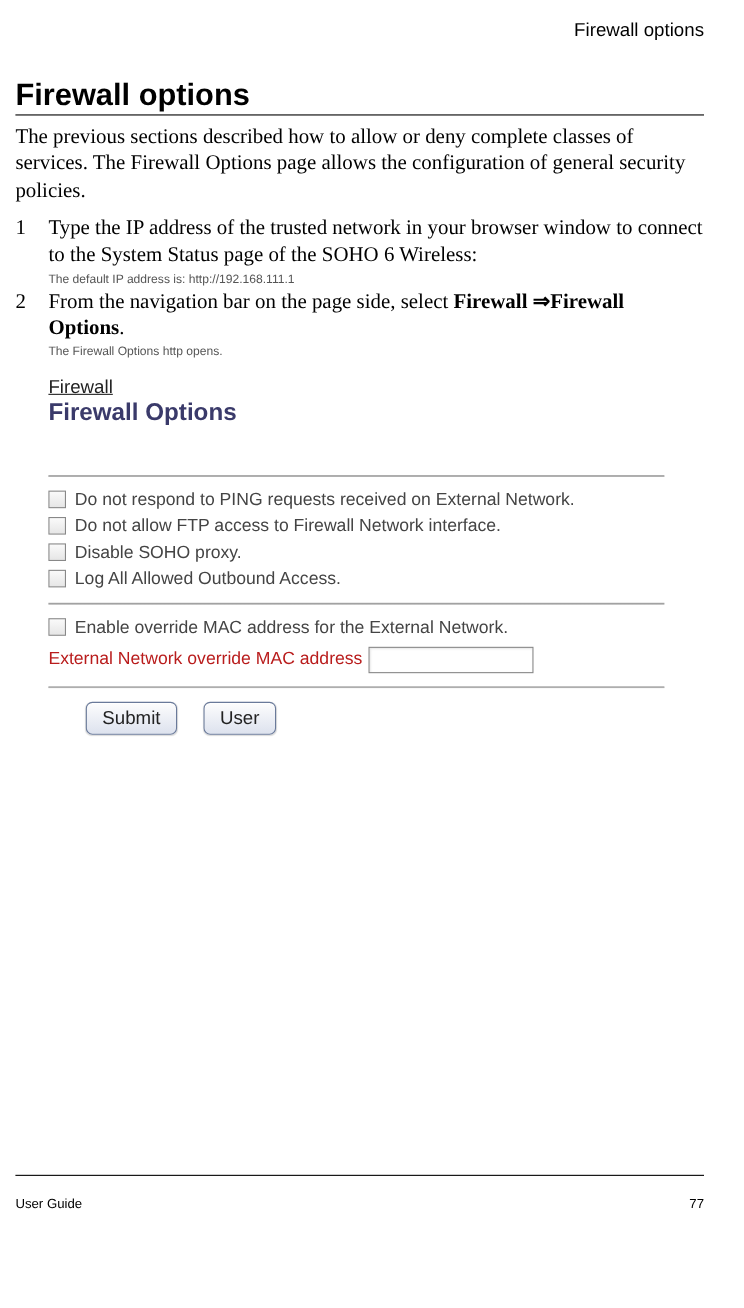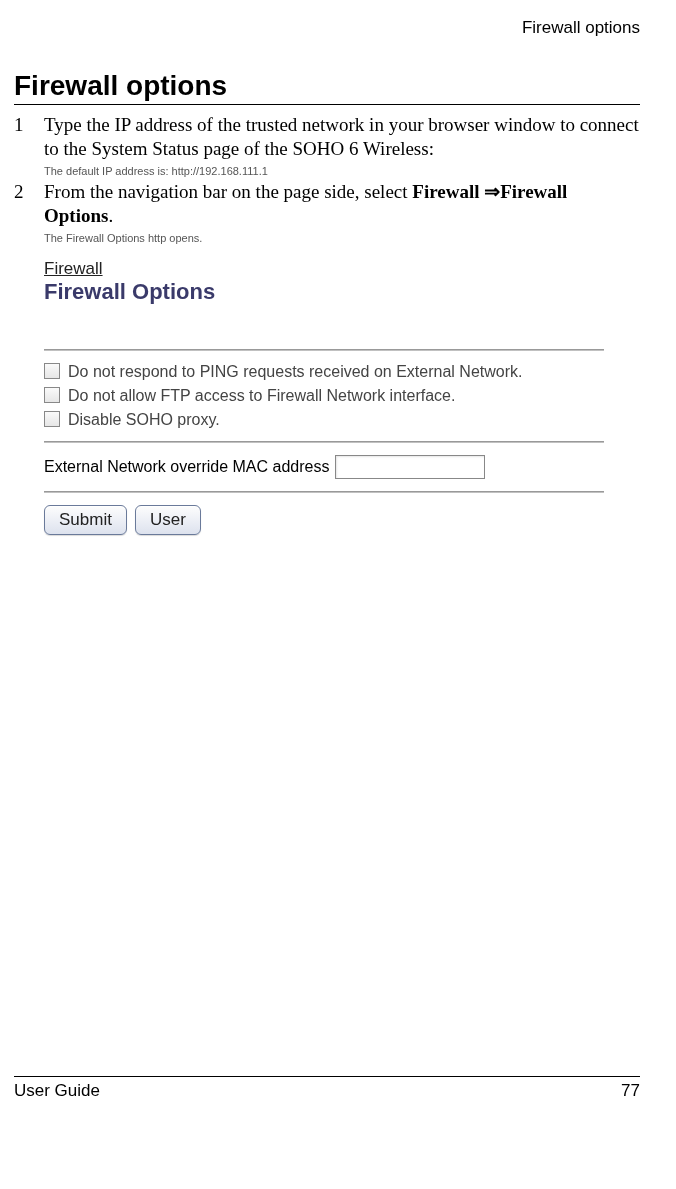--- a/index.html
+++ b/index.html
@@ -113,71 +113,73 @@
     border: 1px solid #888;
     background: linear-gradient(to bottom, #fafafa, #e6e6e6);
     margin-right: 8px;
     flex: 0 0 16px;
     box-sizing: border-box;
   }
   .mac-row {
     display: flex;
     align-items: center;
     font-size: 16px;
-    color: #000000;
+    color: #b91c1c;
     margin: 8px 0 10px 0;
   }
   .mac-input {
     width: 150px;
     height: 24px;
     border: 1px solid #888;
     background: #fff;
     margin-left: 6px;
     box-sizing: border-box;
     box-shadow: inset 1px 1px 2px rgba(0,0,0,0.1);
   }
   .btn-row {
     display: flex;
-    gap: 8px;
+    gap: 24px;
     margin-top: 10px;
+    margin-left: 34px;
   }
   .btn {
     font-family: Arial, sans-serif;
     font-size: 17px;
     padding: 4px 14px;
     border: 1px solid #6a7a9a;
     border-radius: 6px;
     background: linear-gradient(to bottom, #fdfdfd, #dde2ee);
     color: #222;
     box-shadow: 0 1px 1px rgba(0,0,0,0.15), inset 0 1px 0 #fff;
     cursor: pointer;
   }
 
   .footer {
     position: absolute;
     left: 14px;
     right: 36px;
     bottom: 88px;
     border-top: 1px solid #000;
-    padding-top: 4px;
+    padding-top: 18px;
     display: flex;
     justify-content: space-between;
     font-family: "Trebuchet MS", "Lucida Grande", Arial, sans-serif;
-    font-size: 17px;
+    font-size: 12px;
   }
 </style>
 </head>
 <body>
 
 <div class="page">
   <div class="running-header">Firewall options</div>
 
   <h1 class="section-title">Firewall options</h1>
   <hr class="hr-title">
 
+  <p class="intro">The previous sections described how to allow or deny complete classes of services. The Firewall Options page allows the configuration of general security policies.</p>
 
   <div class="step-list">
     <div class="step">
       <div class="step-num">1</div>
       <div class="step-body">
         <span>Type the IP address of the trusted network in your browser window to connect to the System Status page of the SOHO 6 Wireless:</span>
         <div class="note">The default IP address is: http://192.168.111.1</div>
       </div>
     </div>
     <div class="step">
@@ -201,23 +203,31 @@
       <span>Do not respond to PING requests received on External Network.</span>
     </div>
     <div class="ss-row">
       <span class="cb"></span>
       <span>Do not allow FTP access to Firewall Network interface.</span>
     </div>
     <div class="ss-row">
       <span class="cb"></span>
       <span>Disable SOHO proxy.</span>
     </div>
+    <div class="ss-row">
+      <span class="cb"></span>
+      <span>Log All Allowed Outbound Access.</span>
+    </div>
 
     <hr class="ss-hr">
 
+    <div class="ss-row">
+      <span class="cb"></span>
+      <span>Enable override MAC address for the External Network.</span>
+    </div>
     <div class="mac-row">
       <span>External Network override MAC address</span>
       <span class="mac-input"></span>
     </div>
 
     <hr class="ss-hr">
 
     <div class="btn-row">
       <div class="btn">Submit</div>
       <div class="btn">User</div>

